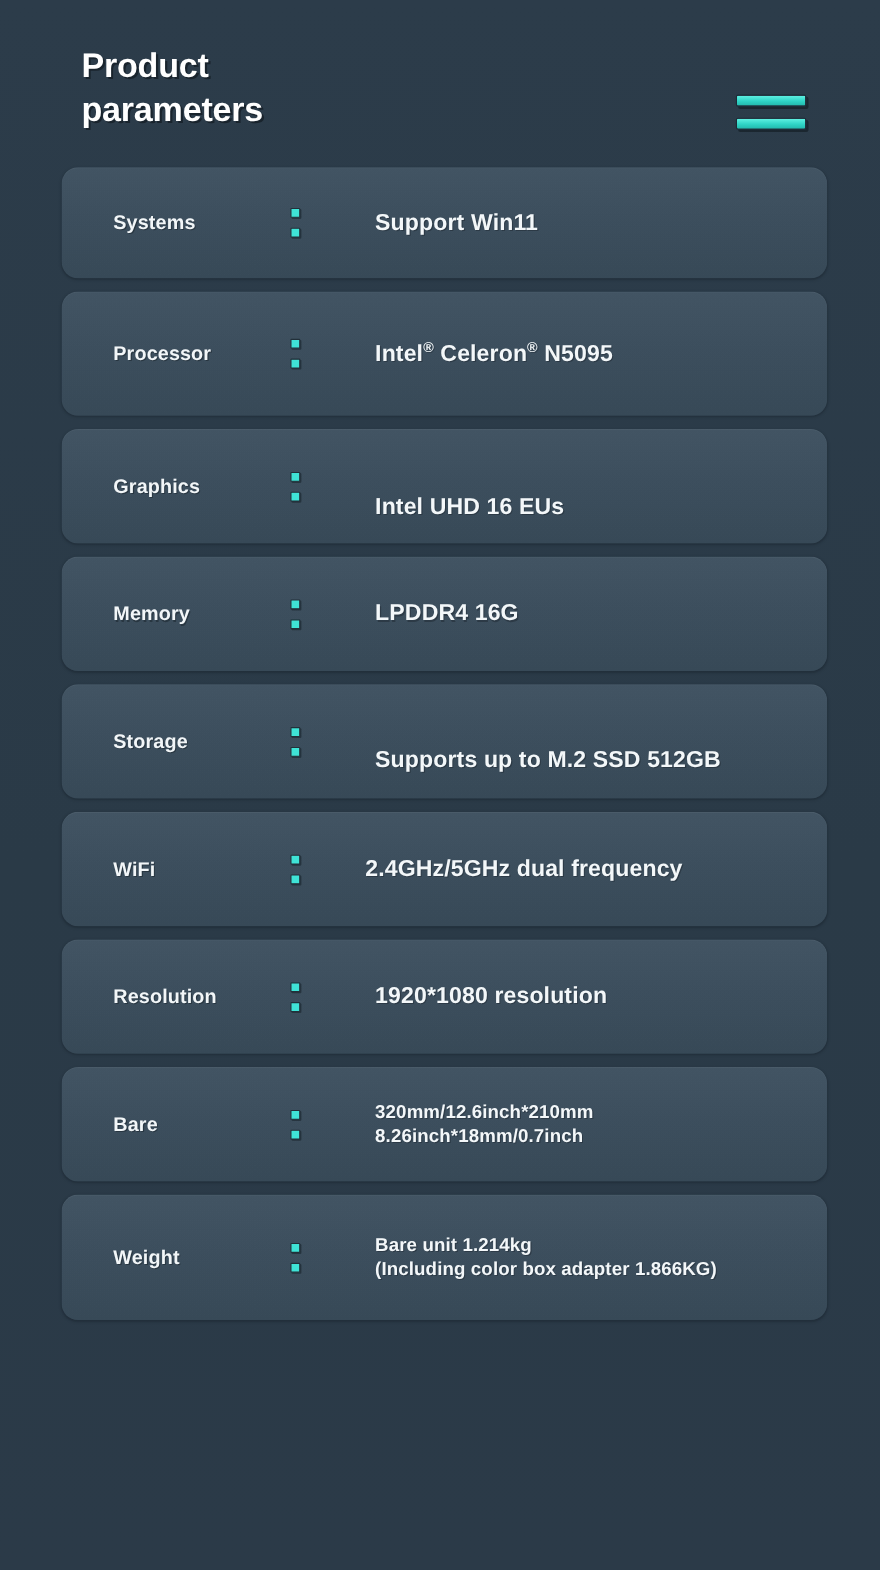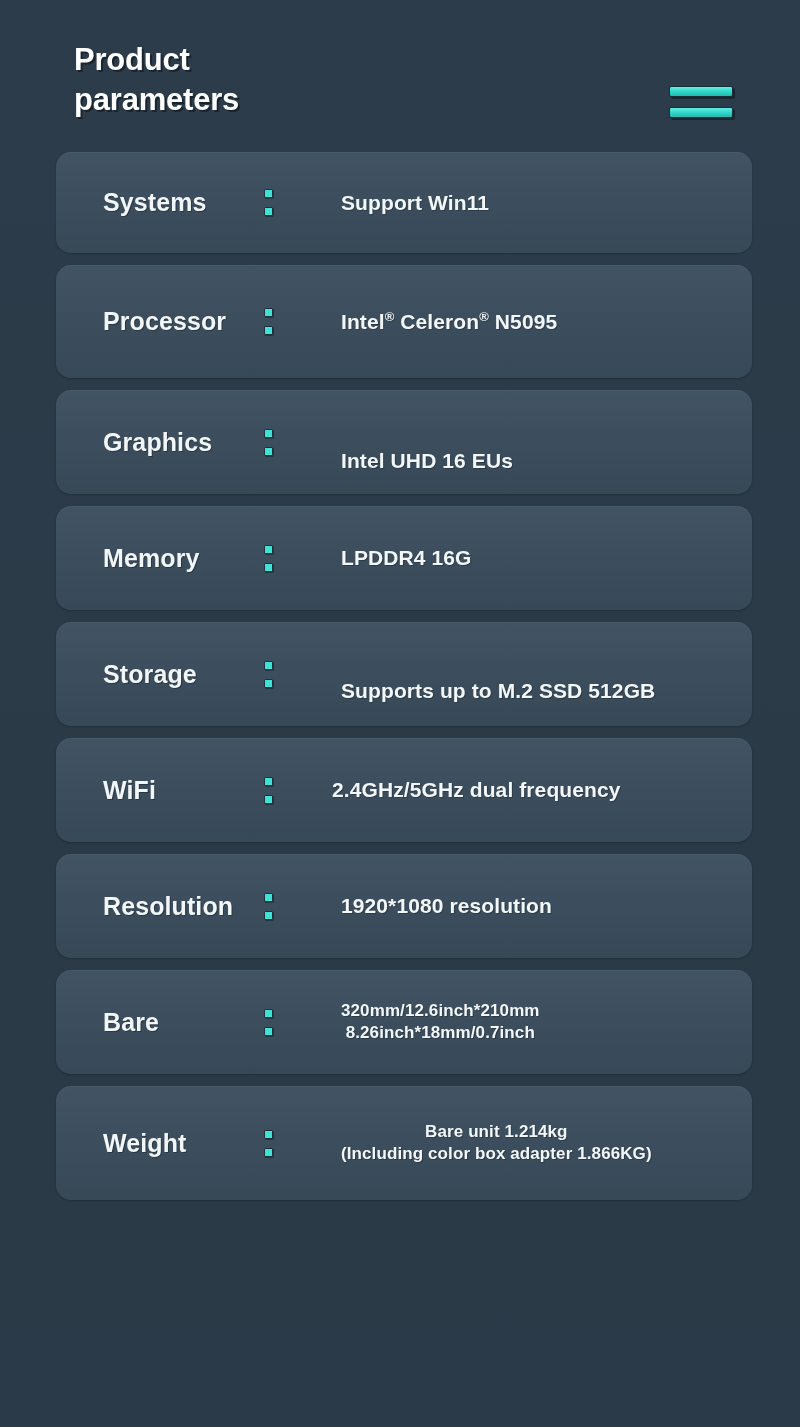--- a/index.html
+++ b/index.html
@@ -85,21 +85,21 @@
   }
 
   .row-h1 { height:101px; }
   .row-h2 { height:113px; }
   .row-h3 { height:104px; }
   .row-h4 { height:114px;padding-left:35px; }
 
   .row-label {
     position:absolute;
     left:47px;
-    font-size:25px;
+    font-size:18px;
     font-weight:bold;
     color:#f2f6f8;
     letter-spacing:0.1px;
     text-shadow:1px 1px 0 rgba(26,36,44,0.55);
     white-space:nowrap;
   }
 
   .row-colon {
     position:absolute;
     left:208px;
@@ -120,21 +120,20 @@
   .row-value {
     position:absolute;
     left:285px;
     font-size:21px;
     font-weight:bold;
     color:#f3f7f9;
     line-height:1.30;
     letter-spacing:0.1px;
     text-shadow:1px 1px 0 rgba(26,36,44,0.45);
     white-space:pre-line;
-    text-align:center;
   }
 
   .row-value.small {
     font-size:17px;
     line-height:1.32;
   }
 
   .row-value sup {
     font-size:0.62em;
     vertical-align:super;

